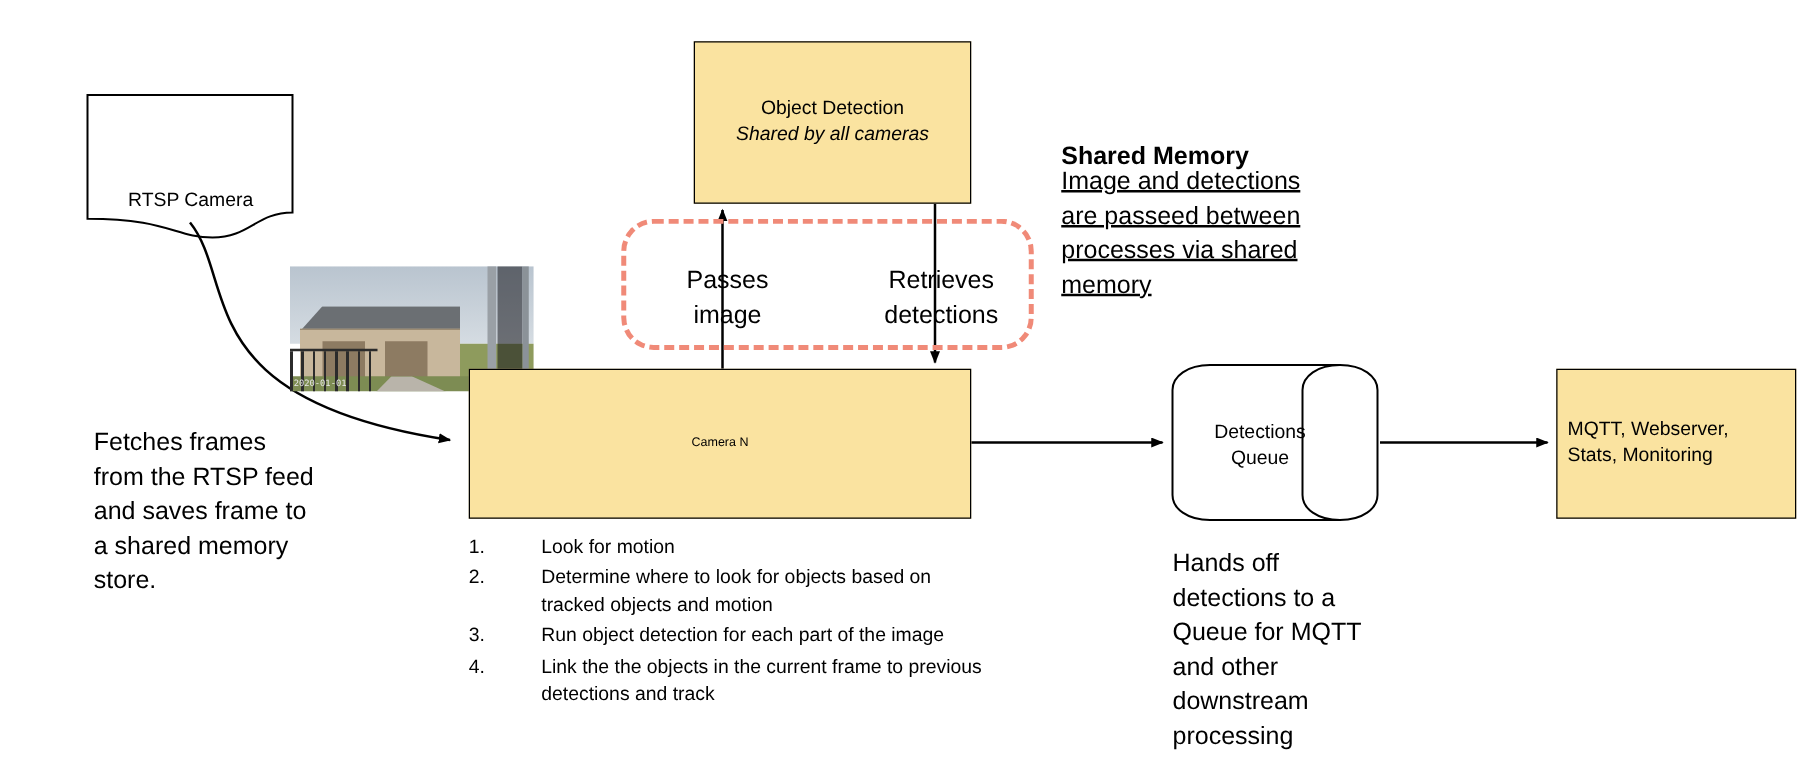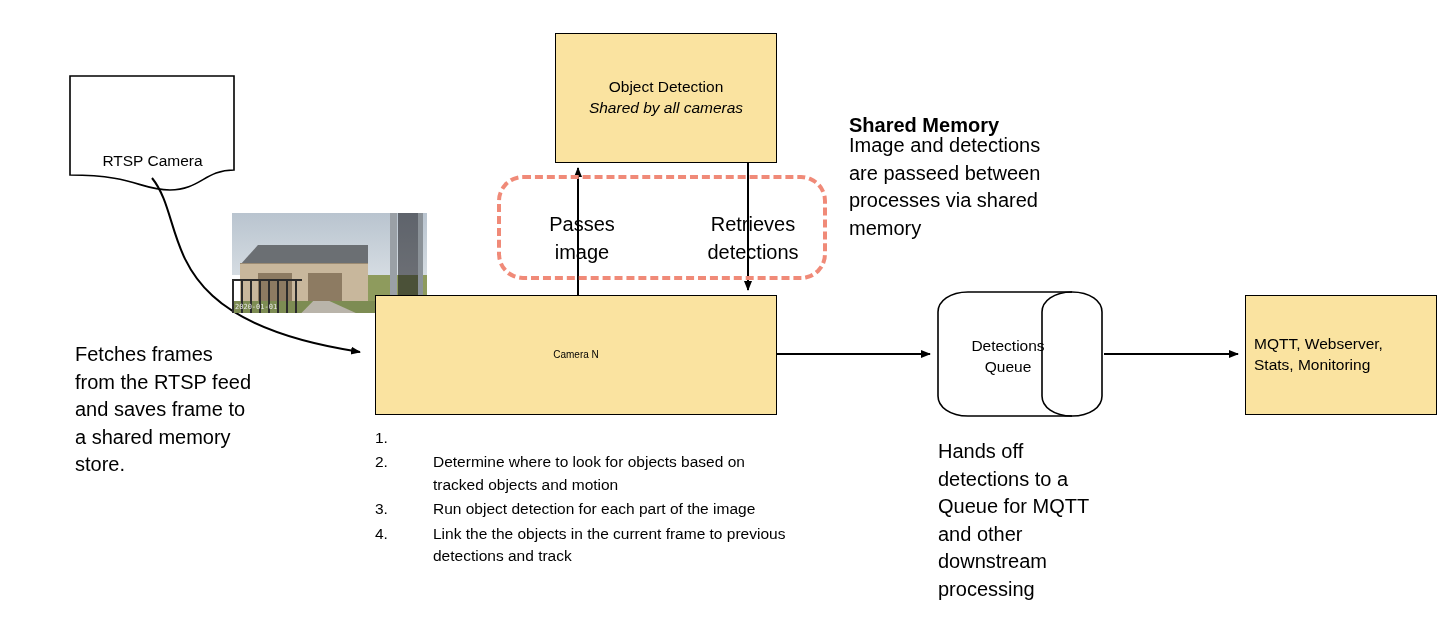--- a/index.html
+++ b/index.html
@@ -176,21 +176,21 @@
   #passes-image {
     left: 536px; top: 211px; width: 92px; text-align: center;
   }
   #retrieves-detections {
     left: 698px; top: 211px; width: 110px; text-align: center;
   }
   #shared-memory-title {
     left: 849px; top: 112px; font-weight: bold;
   }
   #shared-memory-body {
-    left: 849px; top: 132px; width: 210px;
+    left: 849px; top: 132px; width: 210px; text-decoration: underline;
   }
   #fetches-text {
     left: 44px; top: 341px; width: 180px; margin-left: 31px;
   }
   #hands-off-text {
     left: 938px; top: 438px; width: 180px;
   }
 
   
   #camera-steps {
@@ -305,20 +305,21 @@
 detections</div>
 
   <div class="txt" id="shared-memory-title">Shared Memory</div>
   <div class="txt" id="shared-memory-body">Image and detections are passeed between processes via shared memory</div>
   <div class="txt" id="fetches-text">Fetches frames from the RTSP feed and saves frame to a shared memory store.</div>
   <div class="txt" id="hands-off-text">Hands off detections to a Queue for MQTT and other downstream processing</div>
 
   <div id="camera-steps">
     <div class="row">
       <div class="num">1.</div>
+      <div class="body">Look for motion</div>
     </div>
     <div class="row">
       <div class="num">2.</div>
       <div class="body">Determine where to look for objects based on tracked objects and motion</div>
     </div>
     <div class="row">
       <div class="num">3.</div>
       <div class="body">Run object detection for each part of the image</div>
     </div>
     <div class="row">

